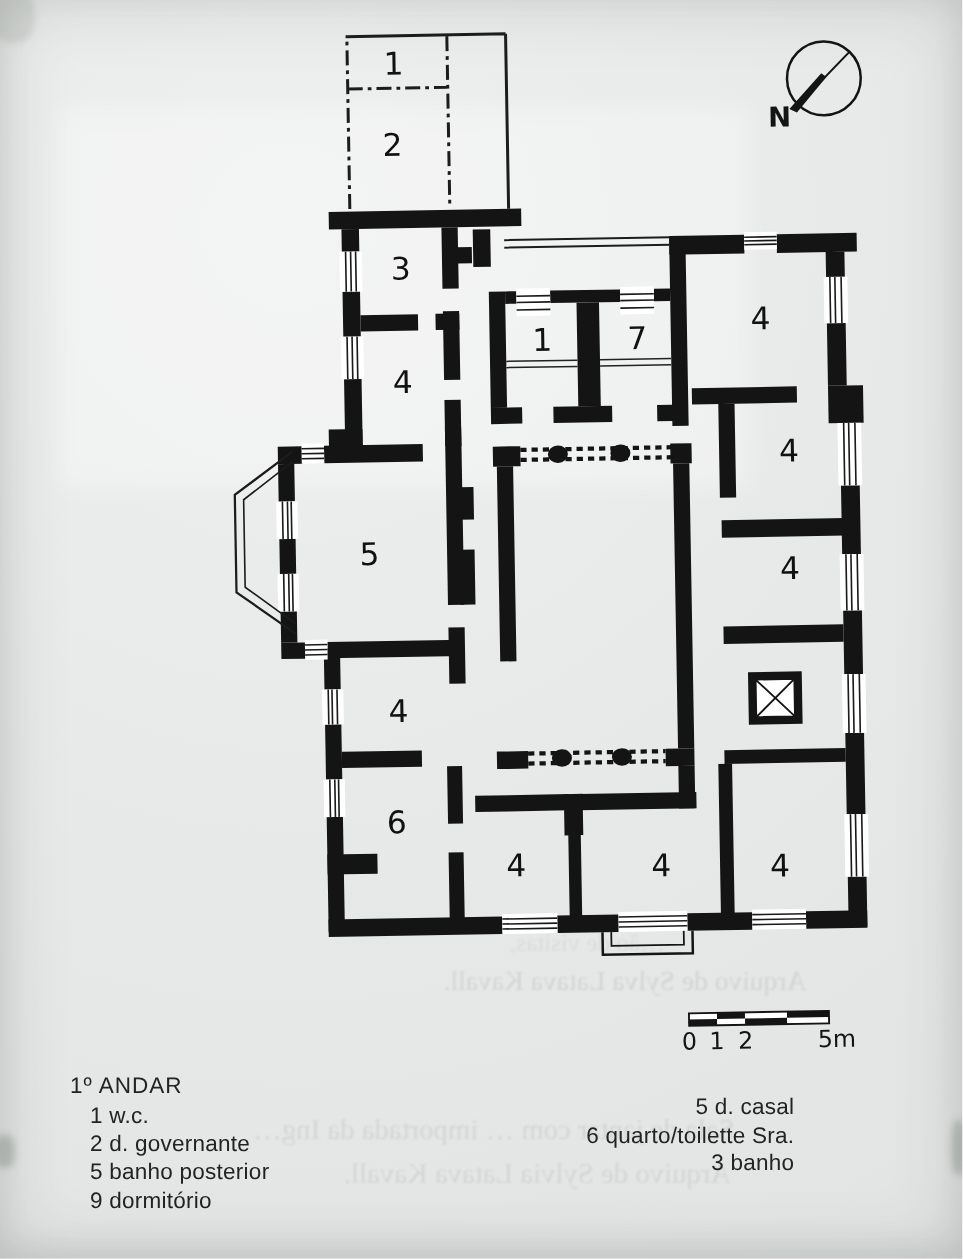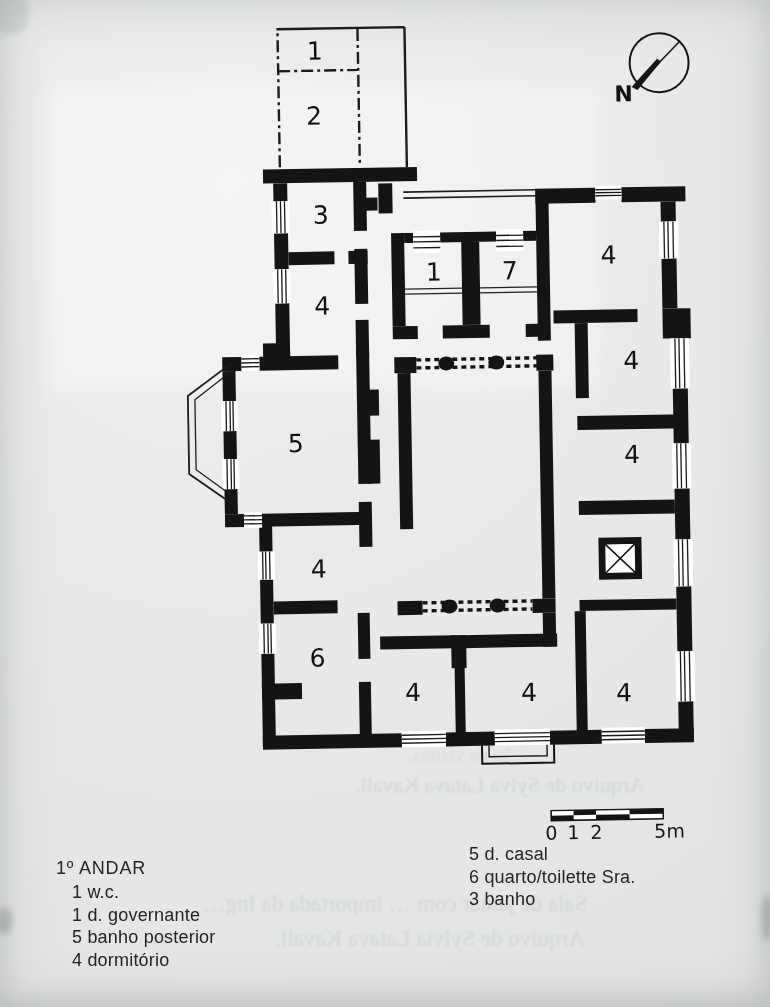--- a/index.html
+++ b/index.html
@@ -20,21 +20,21 @@
   .blob.b1{left:-4px; top:908px; width:16px; height:26px;}
   .blob.b2{left:761px; top:896px; width:12px; height:44px;}
   .blob.b3{left:-6px; top:-6px; width:34px; height:40px; opacity:.5;}
   svg.plan{position:absolute; left:0; top:0;}
   text.room{ font-family:"DejaVu Sans", sans-serif; font-size:25px; fill:#111; }
   text.scale-num{ font-family:"DejaVu Sans", sans-serif; font-size:19px; fill:#141414; }
   text.north{ font-family:"DejaVu Sans", sans-serif; font-size:22px; font-weight:bold; fill:#141414; }
   .legend{ position:absolute; color:#232323; font-size:18px; line-height:22.5px; letter-spacing:.2px;margin-left:29px; }
   .legend-title{ position:absolute; left:56px; top:858px; color:#232323; font-size:18px; letter-spacing:.8px; }
   .legend.left{ left:43px; top:881px; }
-  .legend.right{ left:440px; top:843px; }
+  .legend.right{ left:440px; top:874px;text-align:right; }
   .ghost{
     position:absolute; transform:scaleX(-1);
     font-family:"Liberation Serif", serif; color:#5d7265;
     filter:blur(0.8px); white-space:nowrap; pointer-events:none;
   }
   .ghost.g1{ left:250px; top:744px; width:440px; text-align:center; font-size:20px; opacity:.10;}
   .ghost.g2{ left:280px; top:772px; width:440px; text-align:center; font-size:22px; opacity:.16;}
   .ghost.g3{ left:25px;  top:891px; width:740px; text-align:center; font-size:23px; opacity:.15;}
   .ghost.g4{ left:60px;  top:926px; width:740px; text-align:center; font-size:23px; opacity:.14;}
 </style>
@@ -278,23 +278,23 @@
         <text class="scale-num" x="567" y="841" text-anchor="middle">1</text>
         <text class="scale-num" x="590" y="841" text-anchor="middle">2</text>
         <text class="scale-num" x="663" y="841" text-anchor="middle">5m</text>
       </g>
     </g>
   </svg>
 
   <div class="legend-title">1º ANDAR</div>
   <div class="legend left">
     <div>1 w.c.</div>
-    <div>1 d. governante</div>
+    <div>2 d. governante</div>
     <div>5 banho posterior</div>
-    <div>4 dormitório</div>
+    <div>9 dormitório</div>
   </div>
   <div class="legend right">
     <div>5 d. casal</div>
     <div>6 quarto/toilette Sra.</div>
     <div>3 banho</div>
   </div>
 
   <div class="blob b1"></div>
   <div class="blob b2"></div>
   <div class="blob b3"></div>

